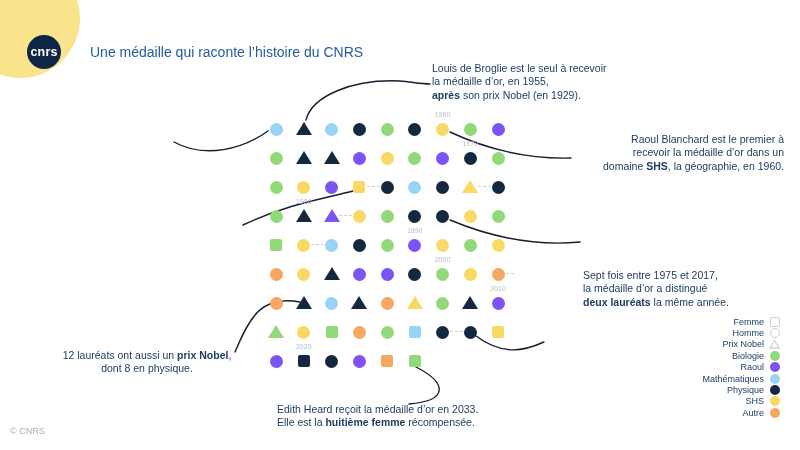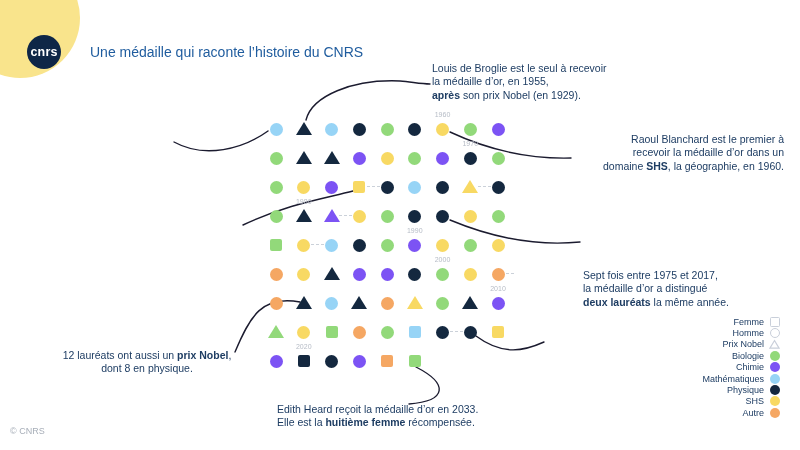--- a/index.html
+++ b/index.html
@@ -202,21 +202,21 @@
           </svg>
         </span>
       </div>
       <div class="legend-row">
         <span class="legend-label">Biologie</span>
         <span class="sym">
           <span class="sym-dot" style="background: rgb(146, 217, 122);"></span>
         </span>
       </div>
       <div class="legend-row">
-        <span class="legend-label">Chimie</span>
+        <span class="legend-label">Raoul</span>
         <span class="sym">
           <span class="sym-dot" style="background: rgb(124, 83, 244);"></span>
         </span>
       </div>
       <div class="legend-row">
         <span class="legend-label">Mathématiques</span>
         <span class="sym">
           <span class="sym-dot" style="background: rgb(151, 212, 246);"></span>
         </span>
       </div>

